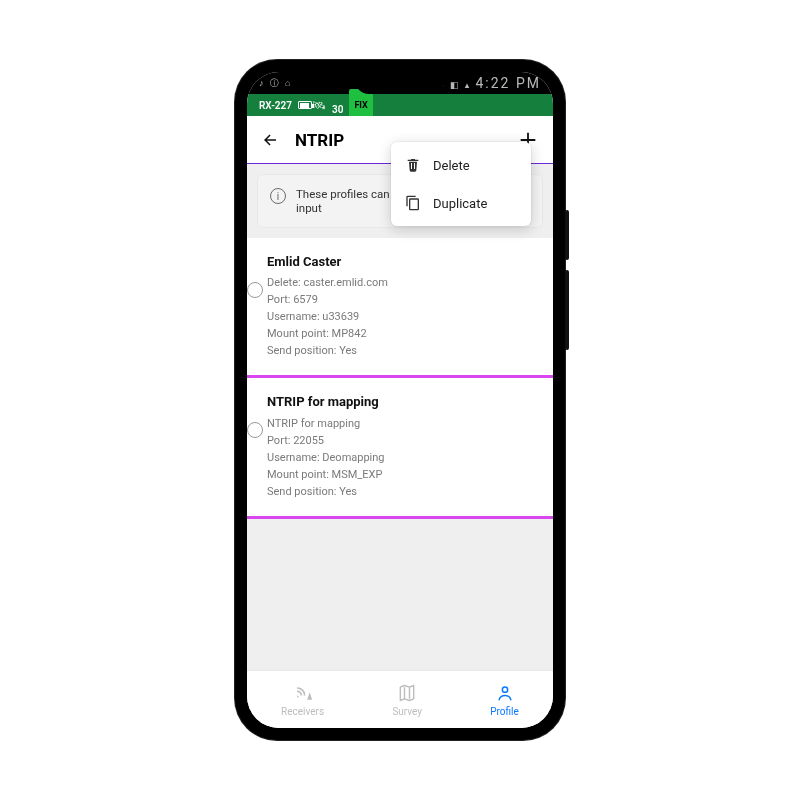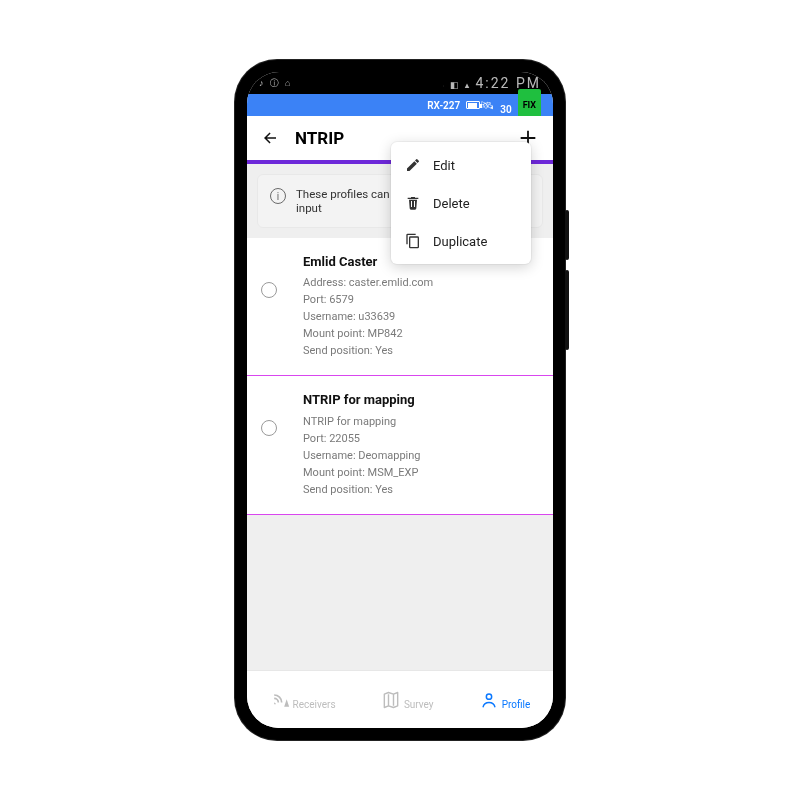--- a/index.html
+++ b/index.html
@@ -37,54 +37,54 @@
   }
   
   .statusbar {
     height: 22px; background: #000; color: #d9d9d9;
     font-size: 9px; display: flex; align-items: center;
     padding: 0 12px; justify-content: space-between;
   }
   .statusbar .sicons { letter-spacing: 2px; opacity: .85;}
   .statusbar .time { font-size: 14px; }
   .statusbar2 {
-    height: 22px; background: #3b82f6; color: #fff;
+    height: 22px; background: #15803d; color: #fff;
     font-size: 10px; display: flex; align-items: center;
-    padding: 0 12px; justify-content: flex-end;
+    padding: 0 12px; justify-content: flex-start;
   }
   .sb2-left { display:flex; align-items:center; gap:6px; font-weight:600;}
   .batt-icon { display:inline-block; width:14px; height:8px; border:1px solid #fff; border-radius:1px; position:relative;}
   .batt-icon::after{content:"";position:absolute;right:-3px;top:2px;width:2px;height:4px;background:#fff;}
   .batt-icon::before{content:"";position:absolute;left:1px;top:1px;width:9px;height:6px;background:#fff;}
   .sb2-right { display:flex; align-items:center; gap:6px;}
   .sat-icon { font-size:11px; opacity:.9;}
   .sat-cnt { font-weight:600;margin-top:8px;}
   .fix-badge {
     background:#1fbf3f; color:#000; font-weight:700;
     font-size:9px; padding:11px 5px; border-radius:2px;
   }
   
   .appbar {
     height: 48px; background:#fff; display:flex; align-items:center;
-    padding: 0 14px; gap: 16px; border-bottom:4px solid #6d28d9;
+    padding: 0 14px; gap: 16px; border-bottom:1px solid #6d28d9;
   }
   .appbar .back { width:18px; height:18px; display:flex; align-items:center; justify-content:center; cursor:pointer;}
   .appbar .title { font-size:17px; font-weight:700; flex:1; }
   .appbar .add { width:22px; height:22px; cursor:pointer; display:flex; align-items:center; justify-content:center; }
   
   .content { flex:1; overflow:auto; background:#efefef; }
   .info-banner {
     margin:10px; padding:12px 12px; background:#f3f3f3; border-radius:6px;
     display:flex; gap:10px; font-size:11.5px; color:#333;
     border:1px solid #e8e8e8;
   }
   .info-banner .info-icon { width:16px; height:16px; border:1.2px solid #6a6a6a; border-radius:50%; display:flex; align-items:center; justify-content:center; font-size:10px; color:#6a6a6a; flex-shrink:0; margin-top:1px;}
   .profiles { background:#fff; }
   .profile {
-    display:flex; gap:26px; padding:14px 14px 16px; border-bottom:1px solid #d946ef; position:relative;
+    display:flex; gap:4px; padding:14px 0 16px; border-bottom:3px solid #d946ef; position:relative;
   }
   .radio {
     width:16px; height:16px; border:1.6px solid #9a9a9a; border-radius:50%;
     margin-top: 30px; flex-shrink:0; cursor:pointer;
   }
   .p-body { font-size:11px; color:#7a7a7a; line-height:1.55; }
   .p-body .p-title { font-size:13px; font-weight:700; color:#111; margin-bottom:2px; }
   .detail-row span:first-child { color:#7a7a7a; }
   
   .ctx-menu {
@@ -96,21 +96,21 @@
   .ctx-item {
     display:flex; align-items:center; gap:12px;
     padding:11px 14px; font-size:13px; color:#222; cursor:pointer;
   }
   .ctx-item .ci-icon { width:16px; height:16px; display:flex; align-items:center; justify-content:center; }
   
   .bottomnav {
     height:58px; background:#fff; border-top:1px solid #e7e7e7;
     display:flex; align-items:center; justify-content:space-around;
   }
-  .nav-item { display:flex; flex-direction:row; align-items:flex-end; gap:3px; font-size:10px; color:#bdbdbd; cursor:pointer; }
+  .nav-item { display:flex; flex-direction:column; align-items:center; gap:3px; font-size:10px; color:#bdbdbd; cursor:pointer; }
   .nav-item.active { color:#0a78ff; }
   .nav-item .ni-icon { width:20px; height:20px; }
   svg { display:block; }
 </style>
 </head>
 <body>
 
 <div class="phone">
   <div class="side-btn a"></div>
   <div class="side-btn b"></div>
@@ -157,21 +157,21 @@
         <span class="info-icon">i</span>
         <span>These profiles can be used only for correction input</span>
       </div>
 
       <div class="profiles">
 
         <div class="profile">
           <div class="radio"></div>
           <div class="p-body">
             <div class="p-title">Emlid Caster</div>
-            <div class="detail-row"><span>Address:</span> <span>caster.emlid.com</span></div>
+            <div class="detail-row"><span>Delete:</span> <span>caster.emlid.com</span></div>
             <div class="detail-row"><span>Port:</span> <span>6579</span></div>
             <div class="detail-row"><span>Username:</span> <span>u33639</span></div>
             <div class="detail-row"><span>Mount point:</span> <span>MP842</span></div>
             <div class="detail-row"><span>Send position:</span> <span>Yes</span></div>
           </div>
         </div>
 
         <div class="profile">
           <div class="radio"></div>
           <div class="p-body">
@@ -183,28 +183,20 @@
             <div class="detail-row"><span>Send position:</span> <span>Yes</span></div>
           </div>
         </div>
 
       </div>
 
       <div class="ctx-menu">
         <div class="ctx-item">
           <span class="ci-icon">
             <svg viewBox="0 0 24 24" width="16" height="16">
-                <path d="M3 17.25V21h3.75L17.8 9.94l-3.75-3.75L3 17.25zM20.7 7.04a1 1 0 000-1.41l-2.34-2.34a1 1 0 00-1.41 0L15 5.24l3.75 3.75 1.95-1.95z" fill="#333"></path>
-              </svg>
-          </span>
-          <span>Edit</span>
-        </div>
-        <div class="ctx-item">
-          <span class="ci-icon">
-            <svg viewBox="0 0 24 24" width="16" height="16">
                 <path d="M6 7h12l-1 13a2 2 0 01-2 2H9a2 2 0 01-2-2L6 7zm3 2v9h1.5V9H9zm4.5 0v9H15V9h-1.5zM9 4V3h6v1h5v2H4V4h5z" fill="#333"></path>
               </svg>
           </span>
           <span>Delete</span>
         </div>
         <div class="ctx-item">
           <span class="ci-icon">
             <svg viewBox="0 0 24 24" width="16" height="16">
                 <path d="M16 1H4a2 2 0 00-2 2v14h2V3h12V1zm3 4H8a2 2 0 00-2 2v14a2 2 0 002 2h11a2 2 0 002-2V7a2 2 0 00-2-2zm0 16H8V7h11v14z" fill="#333"></path>
               </svg>

